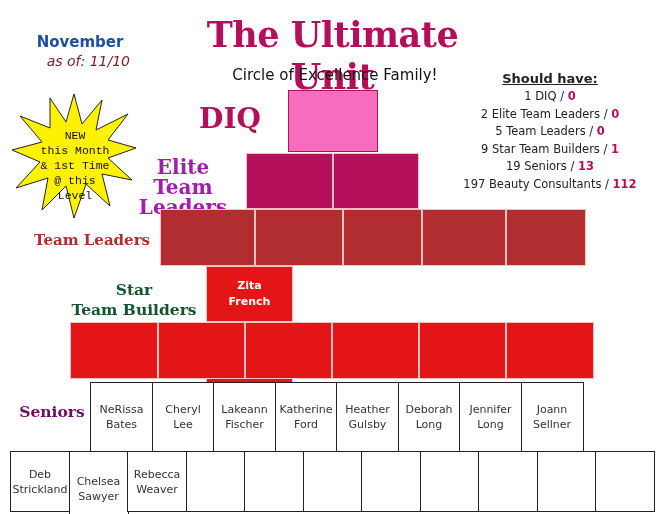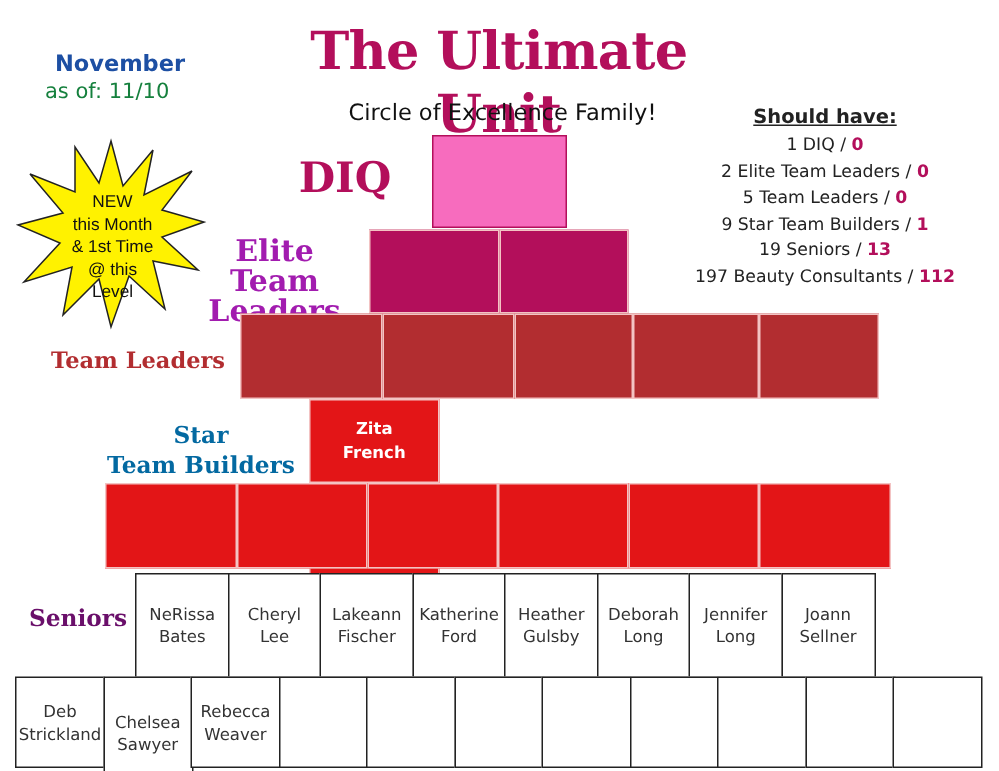--- a/index.html
+++ b/index.html
@@ -1,40 +1,40 @@
 <!DOCTYPE html>
 <html><head>
 <meta charset="utf-8">
 <style>
   html, body { margin:0; padding:0; }
   body { width:666px; height:514px; background:#ffffff; position:relative; overflow:hidden; font-family:"DejaVu Sans", sans-serif; }
   .abs { position:absolute; }
   .month { left:30px; top:33px; width:100px; text-align:center; color:#1d4fa3; font-weight:bold; font-size:15px; line-height:18px; }
-  .asof { left:30px; top:52px; width:100px; text-align:left; color:#15803d; font-size:14px; line-height:18px; }
+  .asof { left:30px; top:52px; width:100px; text-align:right; color:#7f1d1d; font-size:14px; line-height:18px;font-style:italic; }
   .title { left:160px; top:14px; width:345px; text-align:center; color:#b30f5b; font-family:"DejaVu Serif", serif; font-weight:bold; font-size:35px; line-height:42px; letter-spacing:-0.5px; }
   .subtitle { left:200px; top:65px; width:270px; text-align:center; color:#111; font-size:15px; line-height:20px; }
   .should { left:450px; top:70px; width:200px; text-align:center; font-size:11.5px; line-height:17.5px; color:#222; }
   .should .hdr { font-weight:bold; text-decoration:underline; font-size:13px; line-height:18px; }
   .should .val { color:#b30f5b; font-weight:bold; }
   .lvl { font-family:"DejaVu Serif", serif; font-weight:bold; text-align:center; }
   .lbl-diq { left:185px; top:103px; width:90px; font-size:28px; color:#b30f5b; line-height:32px; }
   .lbl-elite { left:118px; top:157px; width:130px; font-size:20px; line-height:20px; color:#a21caf; }
   .lbl-tl { left:24px; top:229px; width:136px; font-size:15px; color:#b22d30; line-height:22px; }
-  .lbl-stb { left:70px; top:280px; width:128px; font-size:15.5px; color:#0369a1; line-height:20px; }
+  .lbl-stb { left:70px; top:280px; width:128px; font-size:15.5px; color:#14532d; line-height:20px; }
   .lbl-sen { left:12px; top:402px; width:80px; font-size:15.5px; color:#6a0f6a; line-height:20px; }
   .row { position:absolute; display:flex; }
   .box { box-sizing:border-box; border:1.5px solid #f3c3c3; display:flex; align-items:center; justify-content:center; text-align:center; color:#fff; font-weight:bold; font-size:11px; line-height:16px; }
   .diq { background:#f76cbe; border-color:#b30f5b; }
   .elite { background:#b30f5b; }
   .tl { background:#b22d30; }
   .stb { background:#e31517; }
   .bc { background:#e31517; }
   .senior { box-sizing:border-box; border:1.5px solid #222; background:#fff; color:#333; font-weight:normal; font-size:11px; line-height:15px; display:flex; align-items:center; justify-content:center; text-align:center; margin-left:-1.5px; }
   .starburst { left:10px; top:92px; width:128px; height:128px; }
-  .star-text { left:40px; top:128px; width:70px; text-align:center; font-size:11.5px; line-height:15px; color:#111; font-family:Liberation Sans, sans-serif; }
+  .star-text { left:40px; top:128px; width:70px; text-align:center; font-size:11.5px; line-height:15px; color:#111; font-family:Liberation Mono, monospace; }
 </style>
 </head>
 <body>
 
 <div class="abs month">November</div>
 <div class="abs asof">as of: 11/10</div>
 <div class="abs title">The Ultimate Unit</div>
 <div class="abs subtitle">Circle of Excellence Family!</div>
 
 <div class="abs should">

